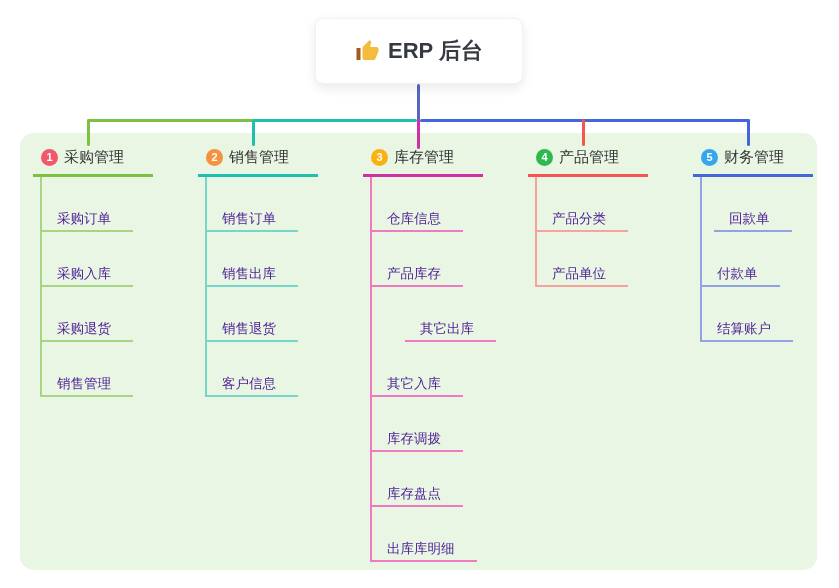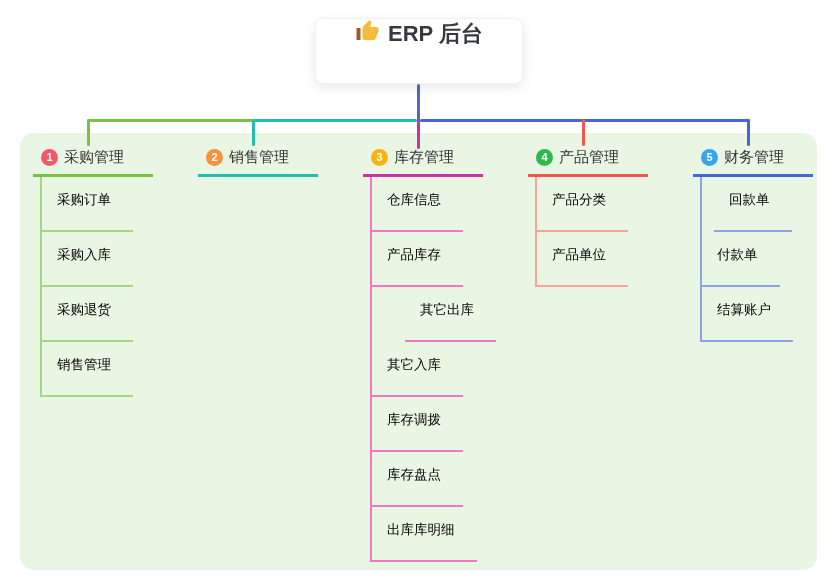--- a/index.html
+++ b/index.html
@@ -9,43 +9,43 @@
   }
   .panel{
     position:absolute;left:20px;top:133px;width:797px;height:437px;
     border-radius:14px;
   }
   .line{position:absolute;border-radius:1.5px;}
   .root-card{
     position:absolute;left:315px;top:18px;width:208px;height:66px;
     background:#ffffff;border:1px solid #f1f1f1;border-radius:8px;
     box-shadow:0 4px 12px rgba(0,0,0,0.09);
-    display:flex;align-items:flex-start;justify-content:center;gap:8px;
+    display:flex;align-items:center;justify-content:center;gap:8px;
     box-sizing:border-box;
   }
   .root-icon{display:flex;align-items:center;}
   .root-label{font-size:22px;font-weight:600;color:#353a40;white-space:nowrap;}
   .branch{position:absolute;width:160px;}
   .branch-header{
     display:flex;align-items:center;gap:6px;width:112px;height:21px;
     padding:0 0 6px 8px;border-bottom:3px solid;box-sizing:content-box;
   }
   .badge{
     width:17px;height:17px;border-radius:50%;flex:0 0 17px;
     color:#fff;font-size:11px;font-weight:bold;line-height:17px;text-align:center;
   }
   .branch-label{font-size:15px;color:#333;white-space:nowrap;}
   .children{
     list-style:none;margin:0 0 0 7px;padding:0;border-left:2px solid;
   }
   .children li{position:relative;height:55px;}
   .child-node{
     position:absolute;left:0;bottom:0;
-    padding:0 22px 21px 15px;border-bottom:2px solid;
-    font-size:13.5px;color:#000000;white-space:nowrap;
+    padding:0 22px 2px 15px;border-bottom:2px solid;
+    font-size:13.5px;color:#4c1d95;white-space:nowrap;
   }
 </style>
 </head>
 <body>
 
 <div class="stage">
   <div class="panel" id="panel" style="background: rgb(233, 246, 228);"></div>
   <div id="connectors">
       <div class="line" style="left: 417px; top: 84px; width: 3px; height: 37px; background: rgb(86, 103, 194);"></div>
       <div class="line" style="left: 87px; top: 119px; width: 166px; height: 3px; background: rgb(124, 193, 66);"></div>
@@ -85,20 +85,34 @@
           <li>
             <span class="child-node" style="border-color: rgb(168, 213, 132);">销售管理</span>
           </li>
         </ul>
       </div>
       <div class="branch" style="left: 198px; top: 147px;">
         <div class="branch-header" style="border-color: rgb(31, 191, 173);">
           <span class="badge" style="background: rgb(246, 145, 62);">2</span>
           <span class="branch-label">销售管理</span>
         </div>
+        <ul class="children" style="border-color: rgb(121, 213, 201);">
+          <li>
+            <span class="child-node" style="border-color: rgb(121, 213, 201);">销售订单</span>
+          </li>
+          <li>
+            <span class="child-node" style="border-color: rgb(121, 213, 201);">销售出库</span>
+          </li>
+          <li>
+            <span class="child-node" style="border-color: rgb(121, 213, 201);">销售退货</span>
+          </li>
+          <li>
+            <span class="child-node" style="border-color: rgb(121, 213, 201);">客户信息</span>
+          </li>
+        </ul>
       </div>
       <div class="branch" style="left: 363px; top: 147px;">
         <div class="branch-header" style="border-color: rgb(207, 48, 162);">
           <span class="badge" style="background: rgb(249, 178, 17);">3</span>
           <span class="branch-label">库存管理</span>
         </div>
         <ul class="children" style="border-color: rgb(240, 122, 193); font-family: Liberation Mono, monospace;">
           <li>
             <span class="child-node" style="border-color: rgb(240, 122, 193);">仓库信息</span>
           </li>

